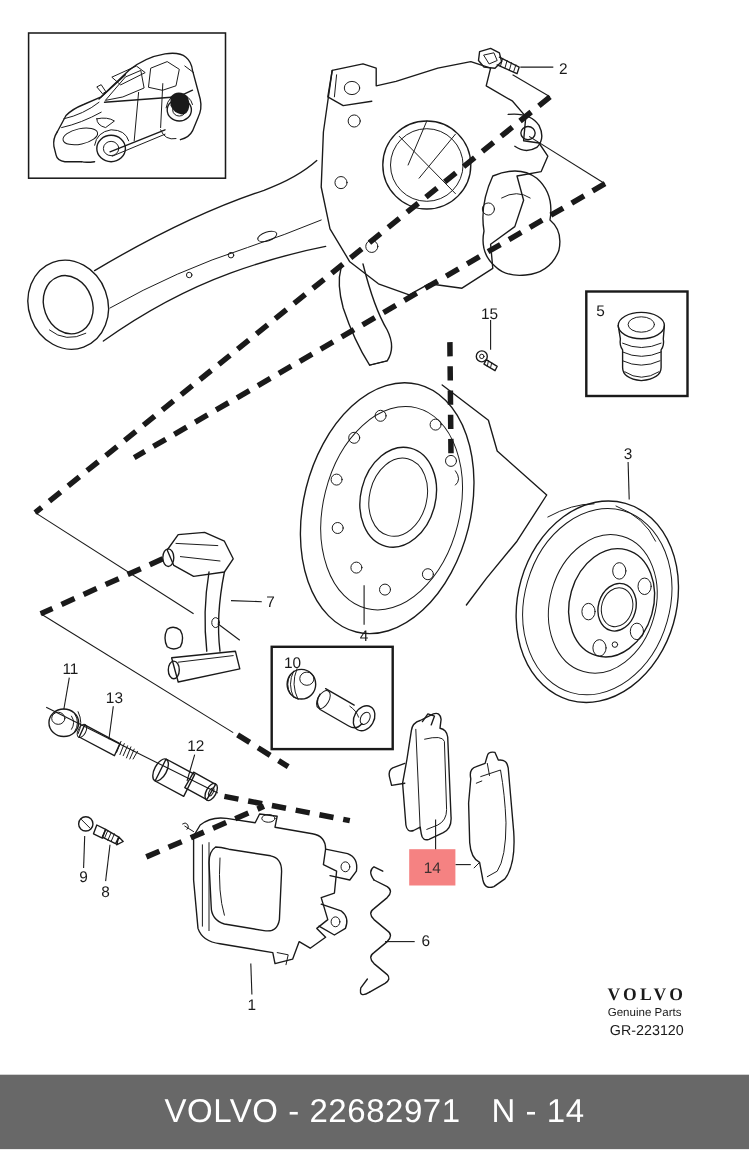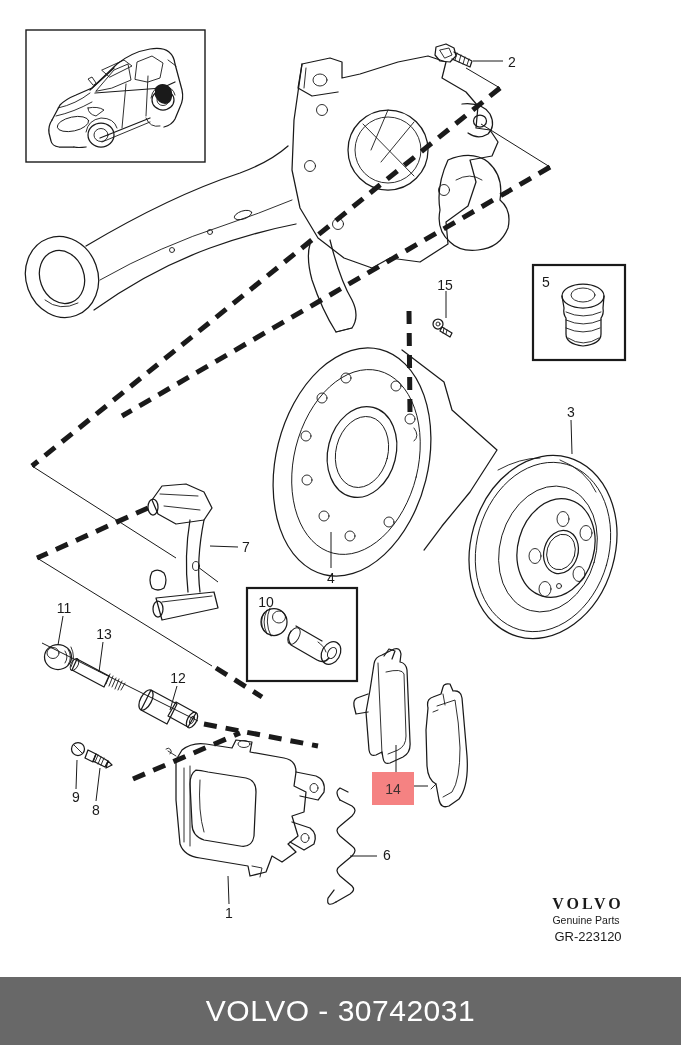--- a/index.html
+++ b/index.html
@@ -307,16 +307,17 @@
   </g>
 
   <g text-anchor="middle">
     <text class="logo" x="588" y="909">VOLVO</text>
     <text class="tagline" x="586" y="924">Genuine Parts</text>
     <text class="drawcode" x="588" y="941">GR-223120</text>
   </g>
 </svg>
 
 <div class="footer">
-  <span>VOLVO - 30742031</span>
+  <span>VOLVO - 22682971</span>
+  <span>N - 14</span>
 </div>
 
 </div>
 
 </body></html>

